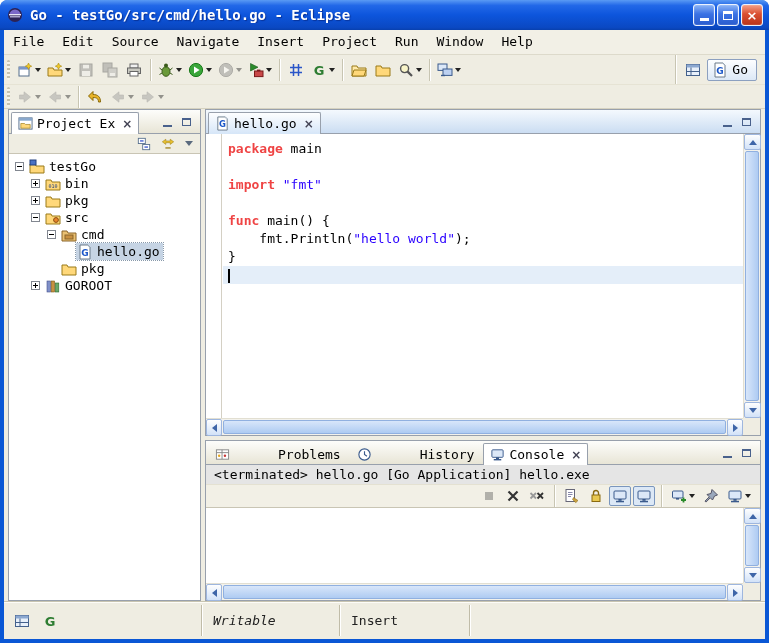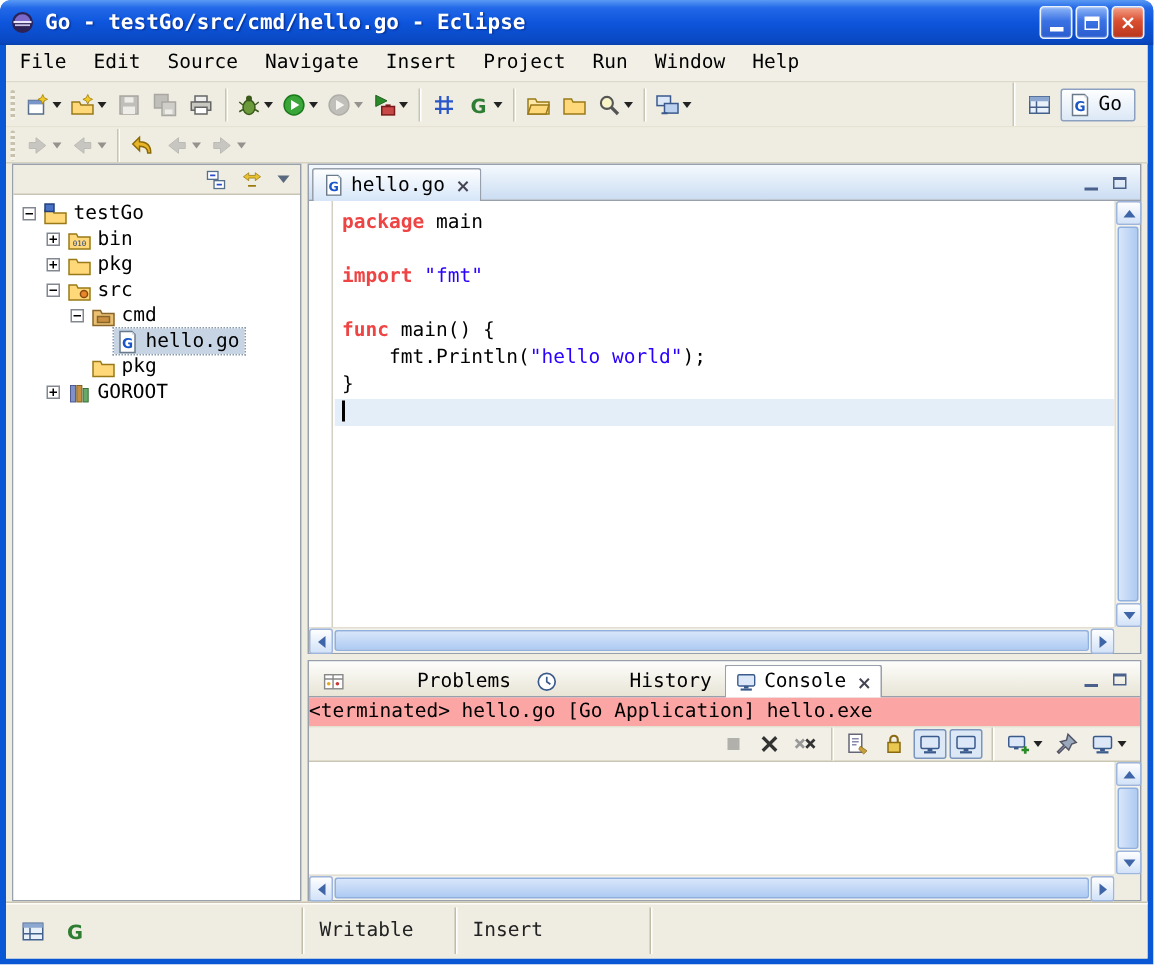--- a/index.html
+++ b/index.html
@@ -127,36 +127,36 @@
   .tri.left { border-top:4px solid transparent; border-bottom:4px solid transparent; border-right:5px solid #3E65A8; }
   .tri.right { border-top:4px solid transparent; border-bottom:4px solid transparent; border-left:5px solid #3E65A8; }
   .sb-track { flex:1; position:relative; }
   .sb-thumb { position:absolute; background:linear-gradient(90deg,#D8E6FA,#AECBF2);
     border:1px solid #90B0E0; border-radius:2px; }
   .vscroll .sb-thumb { left:1px; right:1px; top:1px; bottom:1px; }
   .hscroll .sb-thumb { top:1px; bottom:1px; left:1px; right:1px;
     background:linear-gradient(180deg,#D8E6FA,#AECBF2); }
 
   
-  .cstatus { height:19px; line-height:19px; padding-left:0; background:#fca5a5;
+  .cstatus { height:19px; line-height:19px; padding-left:8px; background:#e5e5e5;
     font-size:13px; white-space:nowrap; overflow:hidden; }
   .ctoolbar { height:24px; display:flex; align-items:center; justify-content:flex-end; gap:2px;
     background:#F2F0E6; border-top:1px solid #E4E1D2; border-bottom:1px solid #C9C5B4; padding:0 6px; }
   .ctoolbar .tbtn { height:20px; min-width:20px; }
   .ctoolbar .tbtn.pressed { border:1px solid #7A96BE; background:#DCE8F6; border-radius:2px; }
   .coutput { position:relative; flex:1; background:#fff; min-height:0; }
   .cotext { position:absolute; left:0; top:0; right:17px; bottom:17px; padding:6px 0 0 8px;
     white-space:pre; }
 
   
   .statusbar { height:38px; display:flex; align-items:stretch; background:#EFEDE2;
     border-top:1px solid #C8C4B0; box-shadow:inset 0 1px 0 #FDFCF8; }
   .sb-cell { display:flex; align-items:center; padding-left:10px; color:#222; }
   .sb-cell.first { width:197px; gap:8px; padding-left:8px; }
-  .sb-cell.w { width:100px; }
+  .sb-cell.w { width:136px;font-style:italic; }
   .sb-cell.i { width:128px; }
   .sb-cell.fill { flex:1; }
   .sb-sep { width:2px; background:linear-gradient(90deg,#C0BCA8 1px,#FFF 1px); margin:3px 0; }
   .trim-btn { width:20px; height:20px; display:flex; align-items:center; justify-content:center; }
   .trim-btn svg { width:16px; height:16px; }
 </style>
 </head>
 <body>
 
 <svg width="0" height="0" style="position:absolute">
@@ -498,20 +498,37 @@
           <svg>
             <use href="#s-aright"></use>
           </svg>
           <span class="caret"></span>
         </span>
     </div>
 
     <div class="main">
 
       <div class="panel explorer">
+        <div class="phead">
+          <div class="ptab">
+            <svg>
+                <use href="#s-explorer"></use>
+              </svg>
+            <span>Project Ex</span>
+            <span class="tclose"></span>
+          </div>
+          <div class="pbtns">
+            <span class="pbtn">
+                <span class="g-minbar"></span>
+              </span>
+            <span class="pbtn">
+                <span class="g-maxbox"></span>
+              </span>
+          </div>
+        </div>
         <div class="viewbar">
           <span class="tbtn" style="height:18px;min-width:18px">
               <svg>
                 <use href="#s-collapse"></use>
               </svg>
             </span>
           <span class="tbtn" style="height:18px;min-width:18px">
               <svg>
                 <use href="#s-link"></use>
               </svg>

